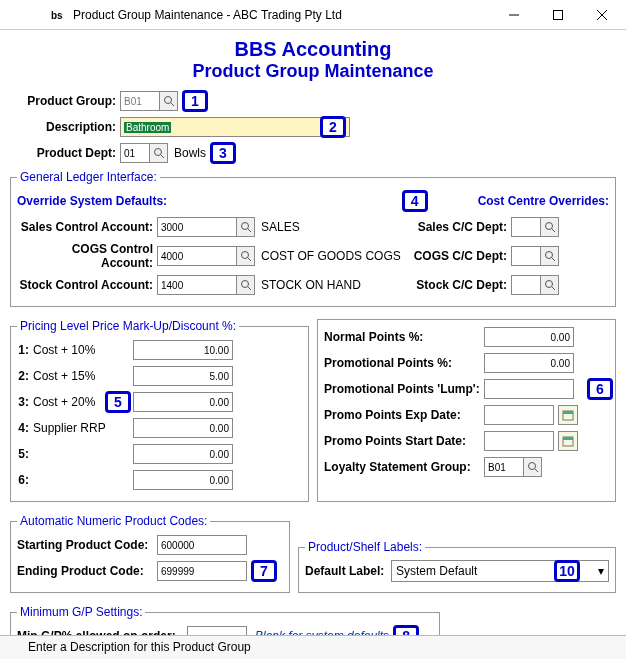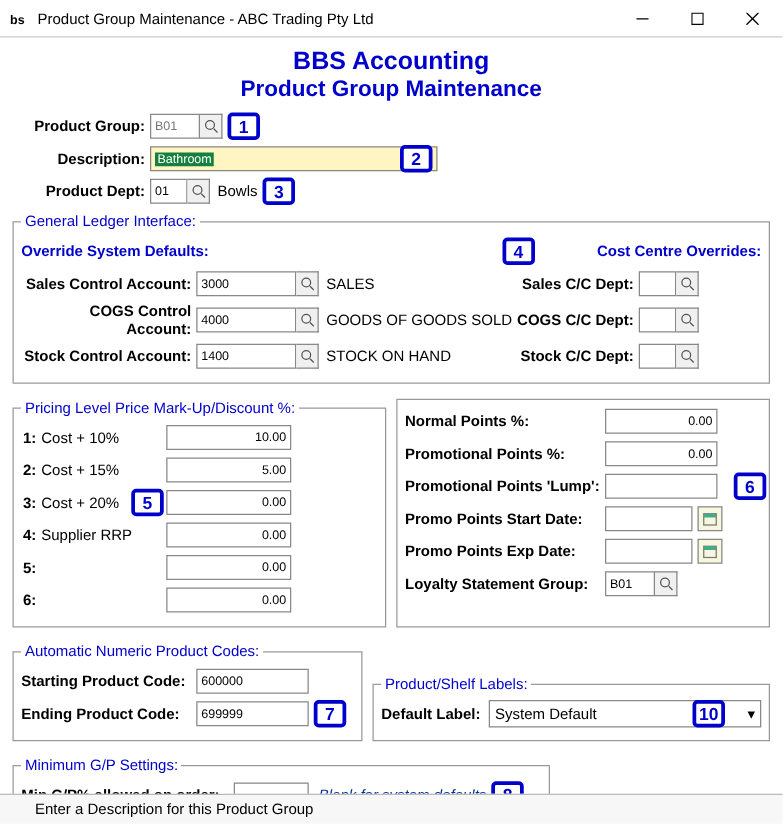--- a/index.html
+++ b/index.html
@@ -1,18 +1,18 @@
 <!DOCTYPE html>
 <html><head>
 <meta charset="utf-8">
 <style>
   * { box-sizing: border-box; font-family: Arial, sans-serif; }
   body { margin: 0; background: #fff; width: 626px; height: 659px; overflow: hidden; font-size: 12px; }
   .titlebar { height: 30px; display: flex; align-items: center; padding: 0 2px 0 8px; border-bottom: 1px solid #ccc; }
-  .titlebar .logo { width: 16px; height: 16px; margin-right: 6px; }
+  .titlebar .logo { width: 16px; height: 16px; margin-right: 6px; margin-left: 43px; }
   .titlebar .title { flex: 1; }
   .titlebar .winbtn { width: 44px; height: 28px; display: flex; align-items: center; justify-content: center; }
   .winbtn svg { display: block; }
   .app { padding: 6px 10px 0 10px; }
   .brand1 { text-align: center; font-weight: bold; font-size: 20px; color: #0000cc; margin-top: 2px; }
   .brand2 { text-align: center; font-weight: bold; font-size: 18px; color: #0000cc; margin-bottom: 8px; }
   .row { display: flex; align-items: center; margin-bottom: 4px; min-height: 22px; }
   .lbl { font-weight: bold; text-align: right; padding-right: 4px; }
   .input { height: 20px; border: 1px solid #888; background: #fff; padding: 0 3px; display: flex; align-items: center; font-size: 10px; }
   .input.right { justify-content: flex-end; }
@@ -125,21 +125,21 @@
     </div>
     <div class="row">
       <span class="lbl" style="width:140px">COGS Control Account:</span>
       <span class="input" style="width:80px">4000</span>
       <span class="mag">
           <svg width="12" height="12" viewBox="0 0 12 12">
             <circle cx="5" cy="5" r="3.5" fill="none" stroke="#555"></circle>
             <line x1="8" y1="8" x2="11" y2="11" stroke="#555"></line>
           </svg>
         </span>
-      <span style="margin-left:6px;width:150px">GOODS OF GOODS SOLD</span>
+      <span style="margin-left:6px;width:150px">COST OF GOODS COGS</span>
       <span class="lbl" style="width:100px">COGS C/C Dept:</span>
       <span class="input" style="width:30px"></span>
       <span class="mag">
           <svg width="12" height="12" viewBox="0 0 12 12">
             <circle cx="5" cy="5" r="3.5" fill="none" stroke="#555"></circle>
             <line x1="8" y1="8" x2="11" y2="11" stroke="#555"></line>
           </svg>
         </span>
     </div>
     <div class="row">
@@ -207,31 +207,31 @@
       <div class="row">
           <span class="lbl" style="width:160px;text-align:left">Promotional Points %:</span>
           <span class="input right" style="width:90px">0.00</span>
         </div>
       <div class="row">
           <span class="lbl" style="width:160px;text-align:left">Promotional Points 'Lump':</span>
           <span class="input right" style="width:90px"></span>
           <span class="callout" style="position:absolute;right:2px">6</span>
         </div>
       <div class="row">
-          <span class="lbl" style="width:160px;text-align:left">Promo Points Start Date:</span>
+          <span class="lbl" style="width:160px;text-align:left">Promo Points Exp Date:</span>
           <span class="input" style="width:70px"></span>
           <span class="cal">
             <svg width="12" height="12">
               <rect x="1" y="2" width="10" height="9" fill="none" stroke="#777"></rect>
               <rect x="1" y="2" width="10" height="3" fill="#4a8"></rect>
             </svg>
           </span>
         </div>
       <div class="row">
-          <span class="lbl" style="width:160px;text-align:left">Promo Points Exp Date:</span>
+          <span class="lbl" style="width:160px;text-align:left">Promo Points Start Date:</span>
           <span class="input" style="width:70px"></span>
           <span class="cal">
             <svg width="12" height="12">
               <rect x="1" y="2" width="10" height="9" fill="none" stroke="#777"></rect>
               <rect x="1" y="2" width="10" height="3" fill="#4a8"></rect>
             </svg>
           </span>
         </div>
       <div class="row">
           <span class="lbl" style="width:160px;text-align:left">Loyalty Statement Group:</span>

